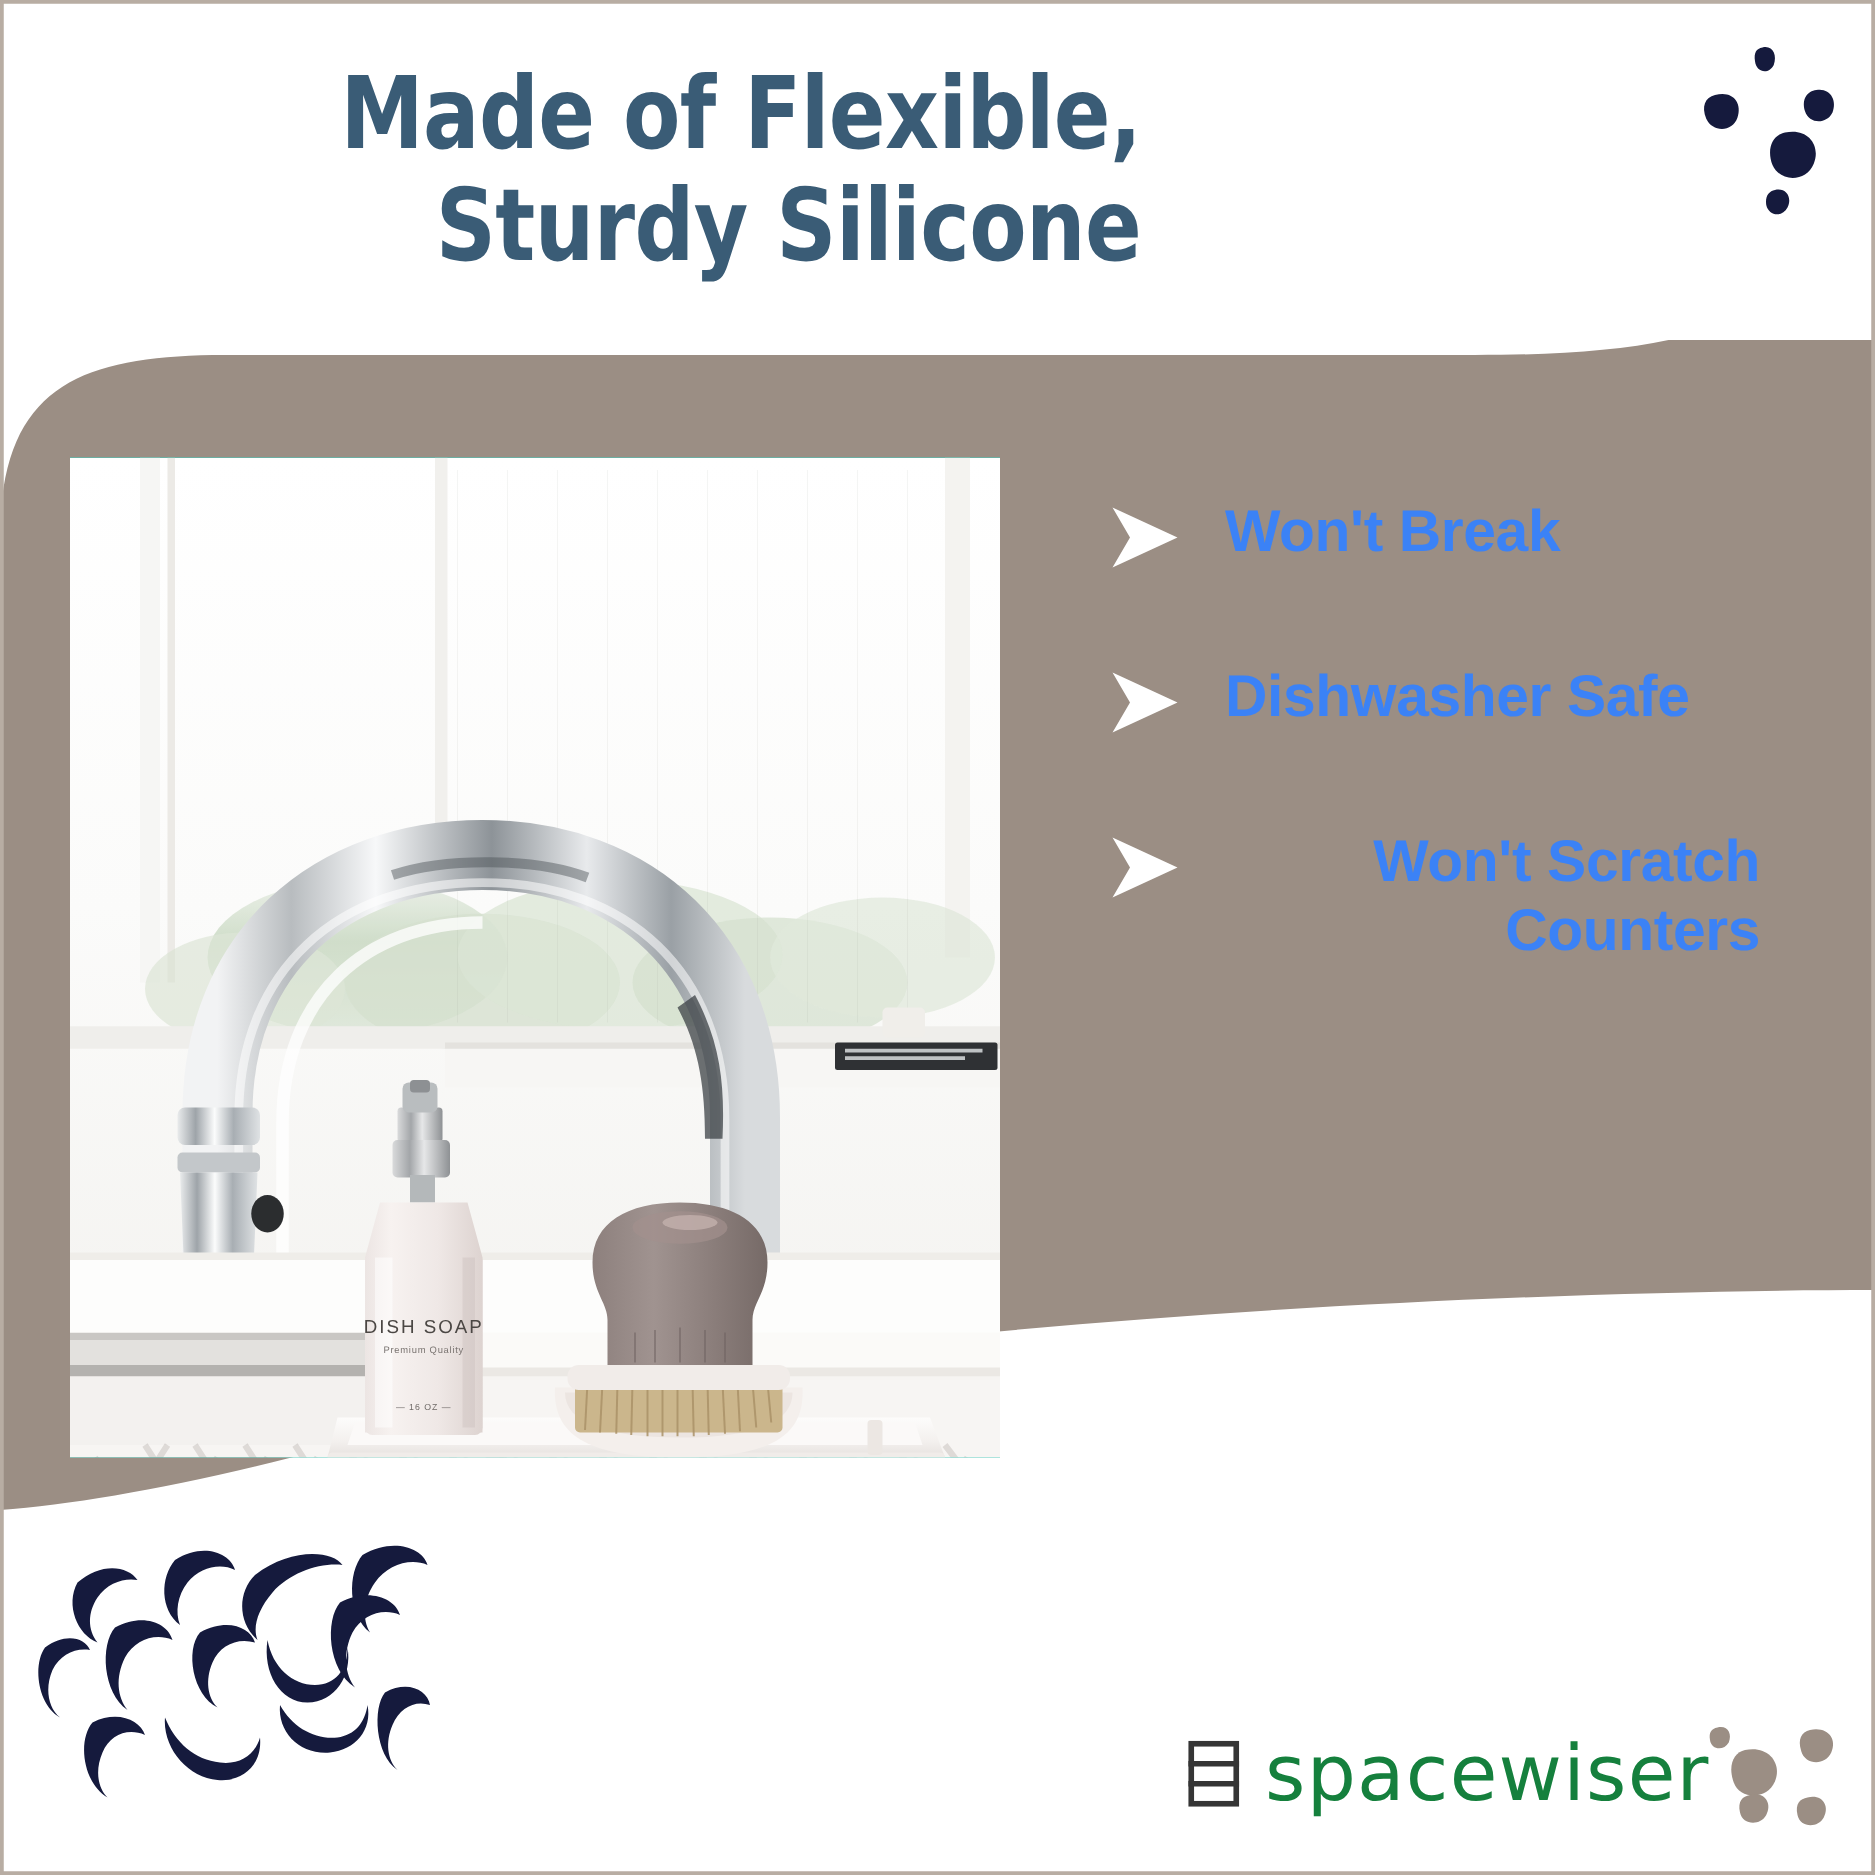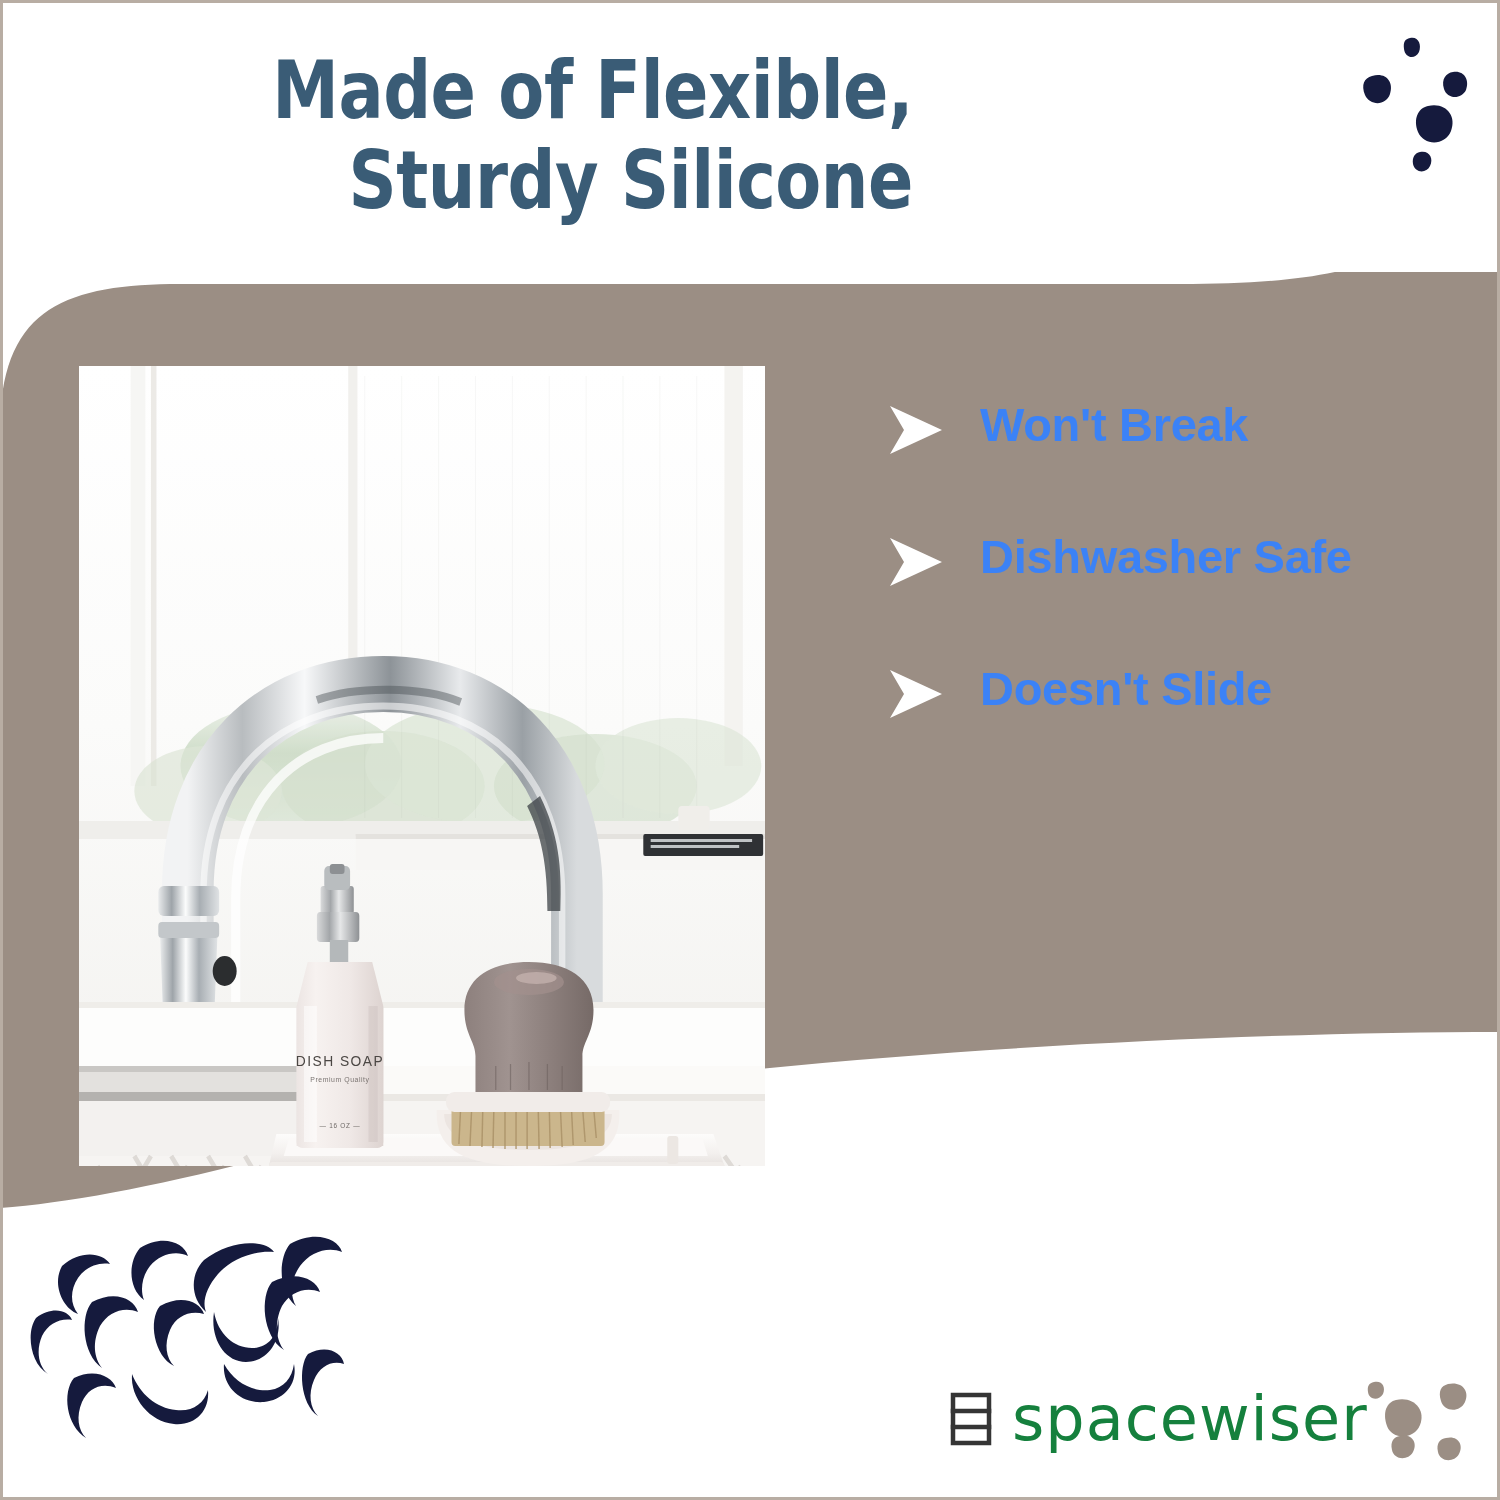--- a/index.html
+++ b/index.html
@@ -50,22 +50,22 @@
     font-family:"DejaVu Sans Condensed","Liberation Sans", sans-serif;
     font-stretch:condensed;
     transform:scaleX(0.93);
     transform-origin:left top;
   }
   #headline .ln{ display:block; white-space:nowrap; }
 
   
   #photo{
     position:absolute;
-    left:79px; top:366px;
-    width:686px; height:800px;
+    left:56px; top:366px;
+    width:744px; height:800px;
     z-index:12;
     overflow:hidden;
     background:#14b8a6;
   }
   #photo svg{ display:block; width:100%; height:100%; }
 
   
   #features{
     position:absolute;
     left:888px; top:398px;
@@ -396,29 +396,29 @@
 
     <div class="feature">
       <span class="arrow-icon">
         <svg viewBox="0 0 56 52">
           <path d="M 2,2 L 54,26 L 2,50 L 16,26 Z" fill="#ffffff"></path>
         </svg>
       </span>
       <span class="feature-label">Dishwasher Safe</span>
     </div>
 
-
     <div class="feature">
       <span class="arrow-icon">
         <svg viewBox="0 0 56 52">
           <path d="M 2,2 L 54,26 L 2,50 L 16,26 Z" fill="#ffffff"></path>
         </svg>
       </span>
-      <span class="feature-label">Doesn't Slide</span>
+      <span class="feature-label">Won't Scratch Counters</span>
     </div>
+
 
   </div>
 
   <div id="navy-dots">
     <svg viewBox="0 0 130 150">
       <path d="M 52,10 C 60,8 64,16 61,24 C 57,32 47,30 46,21 C 45,14 47,11 52,10 Z" fill="#151a3d"></path>
       <path d="M 14,48 C 28,44 36,54 32,66 C 28,78 12,78 7,67 C 3,57 6,50 14,48 Z" fill="#151a3d"></path>
       <path d="M 95,44 C 106,42 112,52 108,62 C 103,72 89,71 86,61 C 83,51 88,45 95,44 Z" fill="#151a3d"></path>
       <path d="M 70,78 C 88,74 99,88 93,103 C 87,118 66,118 60,104 C 55,91 60,80 70,78 Z" fill="#151a3d"></path>
       <path d="M 62,124 C 71,122 76,130 72,138 C 68,146 57,145 55,136 C 54,129 57,125 62,124 Z" fill="#151a3d"></path>

